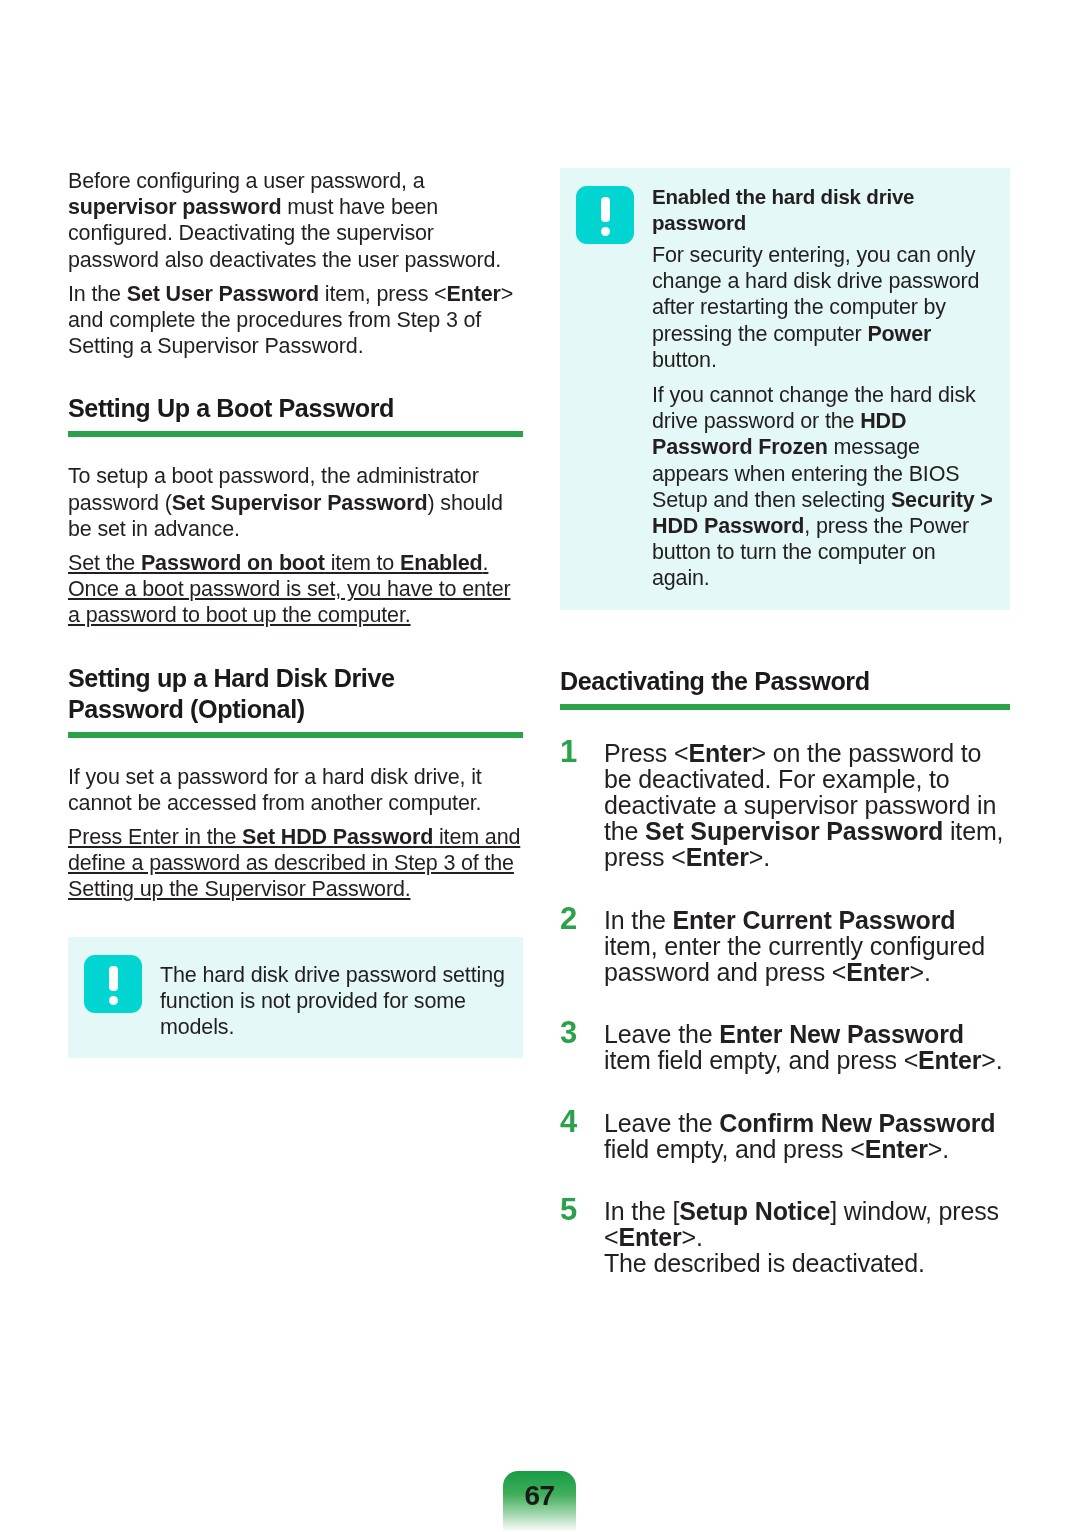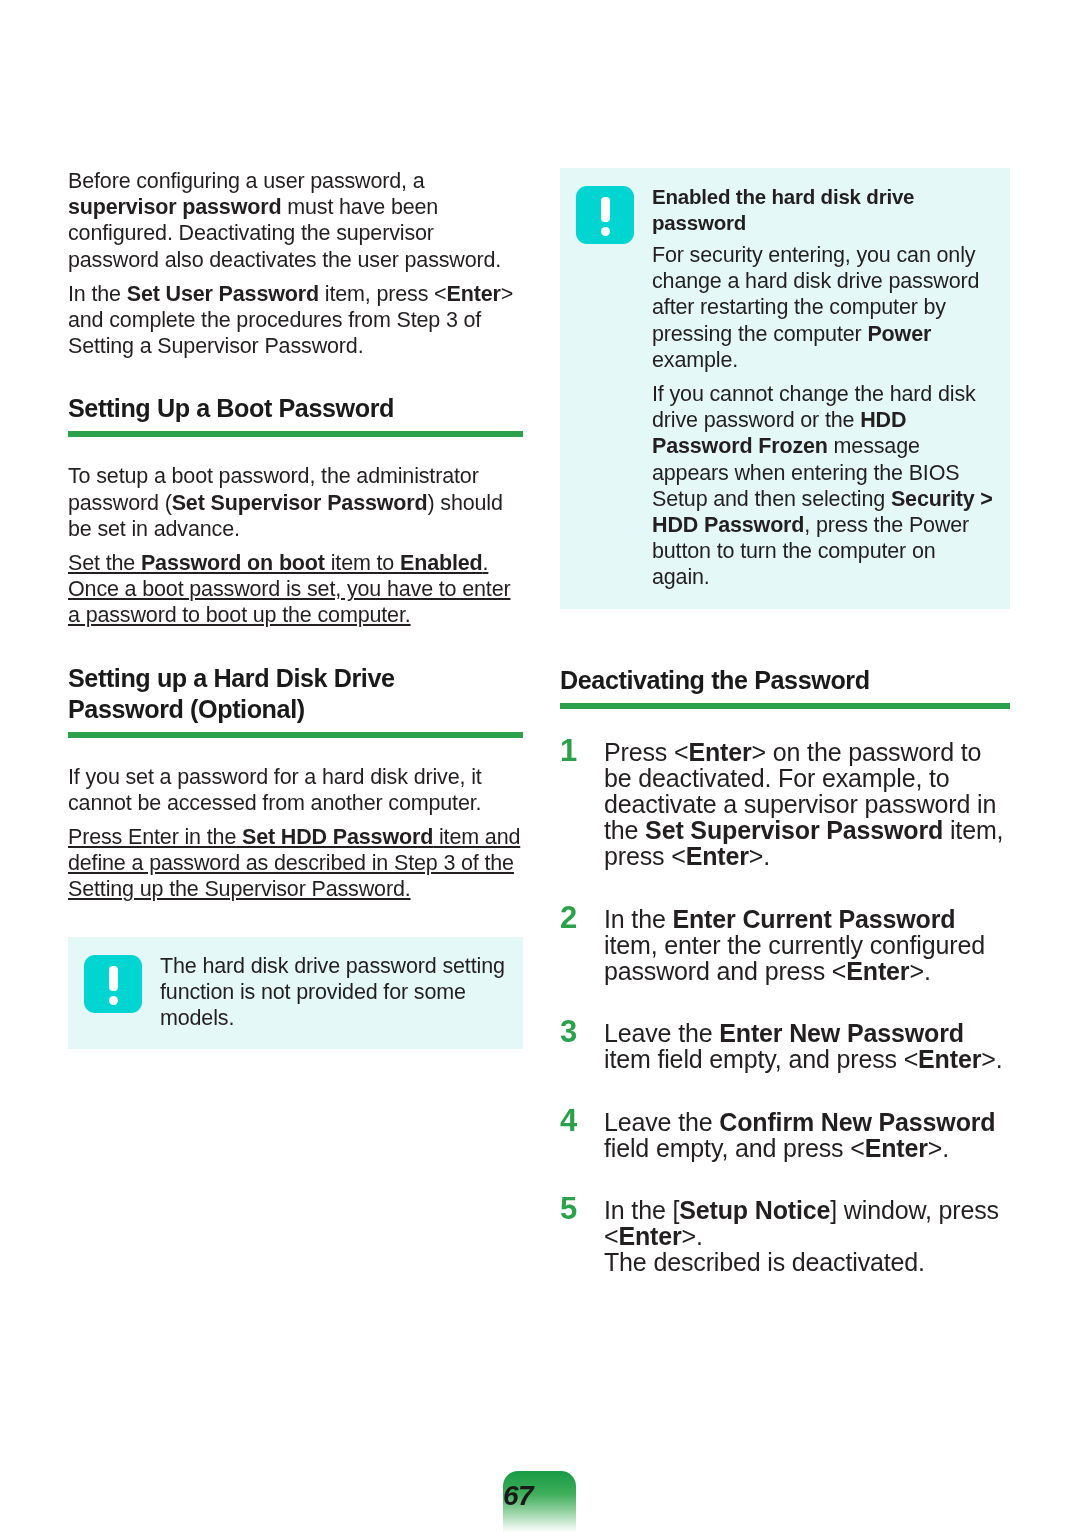--- a/index.html
+++ b/index.html
@@ -109,21 +109,21 @@
     margin: 0 0 6px 0;
     color: #231f20;
   }
   .note-para {
     font-size: 21.5px;
     line-height: 26.2px;
     letter-spacing: -0.15px;
     margin: 0 0 8px 0;
     color: #231f20;
   }
-  .note-para:last-child { margin-bottom: 0; }
+  .note-para:last-child { margin-bottom: 0; margin-top: 9px; }
   .note-para b { font-weight: bold; }
 
   
   .steps { margin-top: 28px; }
   .step {
     display: flex;
     align-items: flex-start;
     margin-bottom: 34px;
   }
   .step:last-child { margin-bottom: 0; }
@@ -151,22 +151,21 @@
   .page-badge {
     position: absolute;
     left: 503px;
     top: 1471px;
     width: 73px;
     height: 61px;
     border-radius: 15px 15px 0 0;
     background: linear-gradient(to bottom, #189b45 0%, #3fae5a 38%, #9fd6ac 70%, #ffffff 100%);
     display: flex;
     align-items: flex-start;
-    justify-content: flex-start;
-    font-style: italic;
+    justify-content: center;
   }
   .page-badge span {
     font-weight: bold;
     font-size: 28px;
     line-height: 30px;
     color: #1a1a1a;
     letter-spacing: -0.5px;
     padding-top: 10px;
   }
 </style>
@@ -214,21 +213,21 @@
   <div class="col col-right">
 
     <div class="notebox">
       <div class="note-icon">
         <div class="bar"></div>
         <div class="dot"></div>
       </div>
       <div class="note-body">
         <p class="note-title">Enabled the hard disk drive password</p>
 
-        <p class="note-para"><span>For security entering, you can only change a hard disk drive password after restarting the computer by pressing the computer </span><b>Power</b><span> example.</span></p>
+        <p class="note-para"><span>For security entering, you can only change a hard disk drive password after restarting the computer by pressing the computer </span><b>Power</b><span> button.</span></p>
 
         <p class="note-para"><span>If you cannot change the hard disk drive password or the </span><b>HDD Password Frozen</b><span> message appears when entering the BIOS Setup and then selecting </span><b>Security &gt; HDD Password</b><span>, press the Power button to turn the computer on again.</span></p>
       </div>
     </div>
 
     <div class="section" style="margin-top:56px;">
       <h2 class="heading">Deactivating the Password</h2>
       <div class="rule"></div>
 
       <div class="steps">

